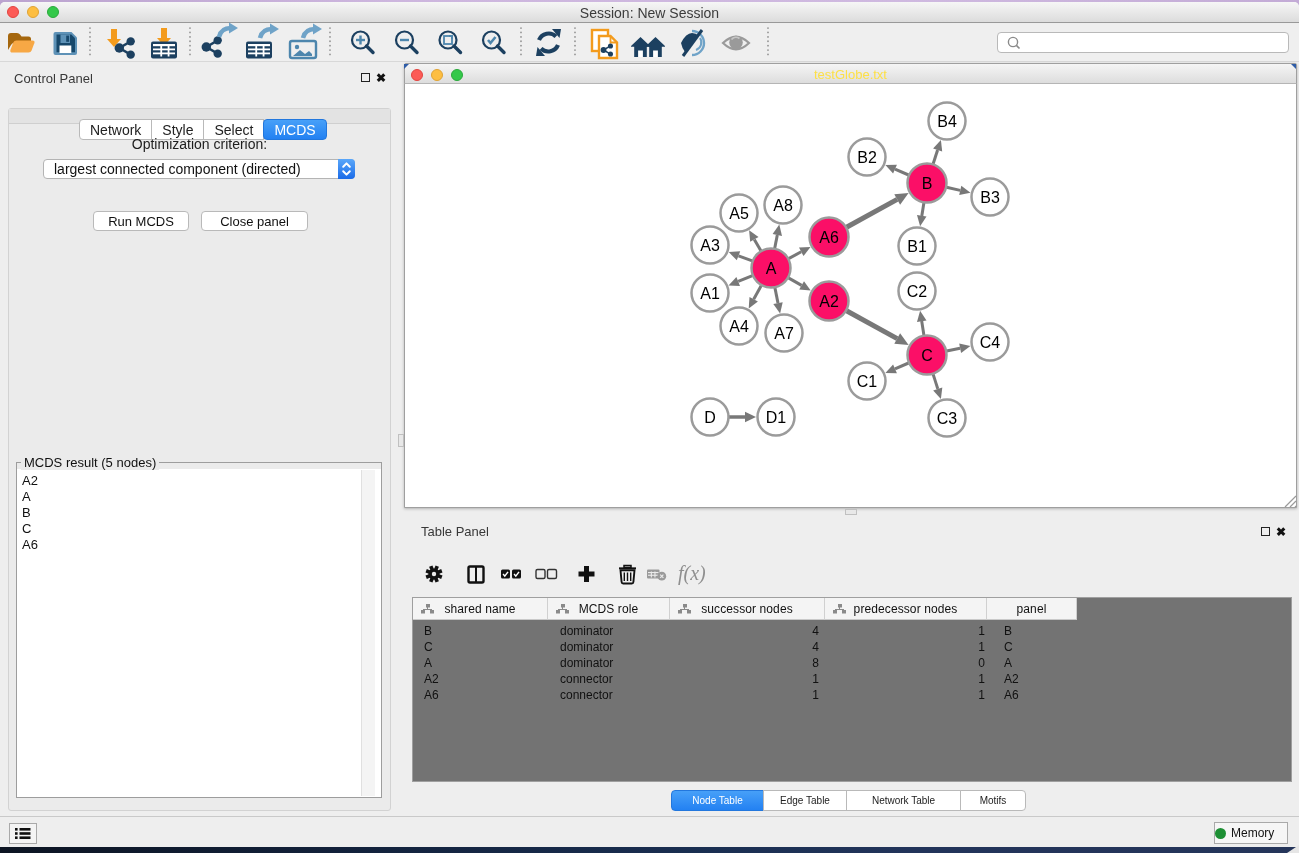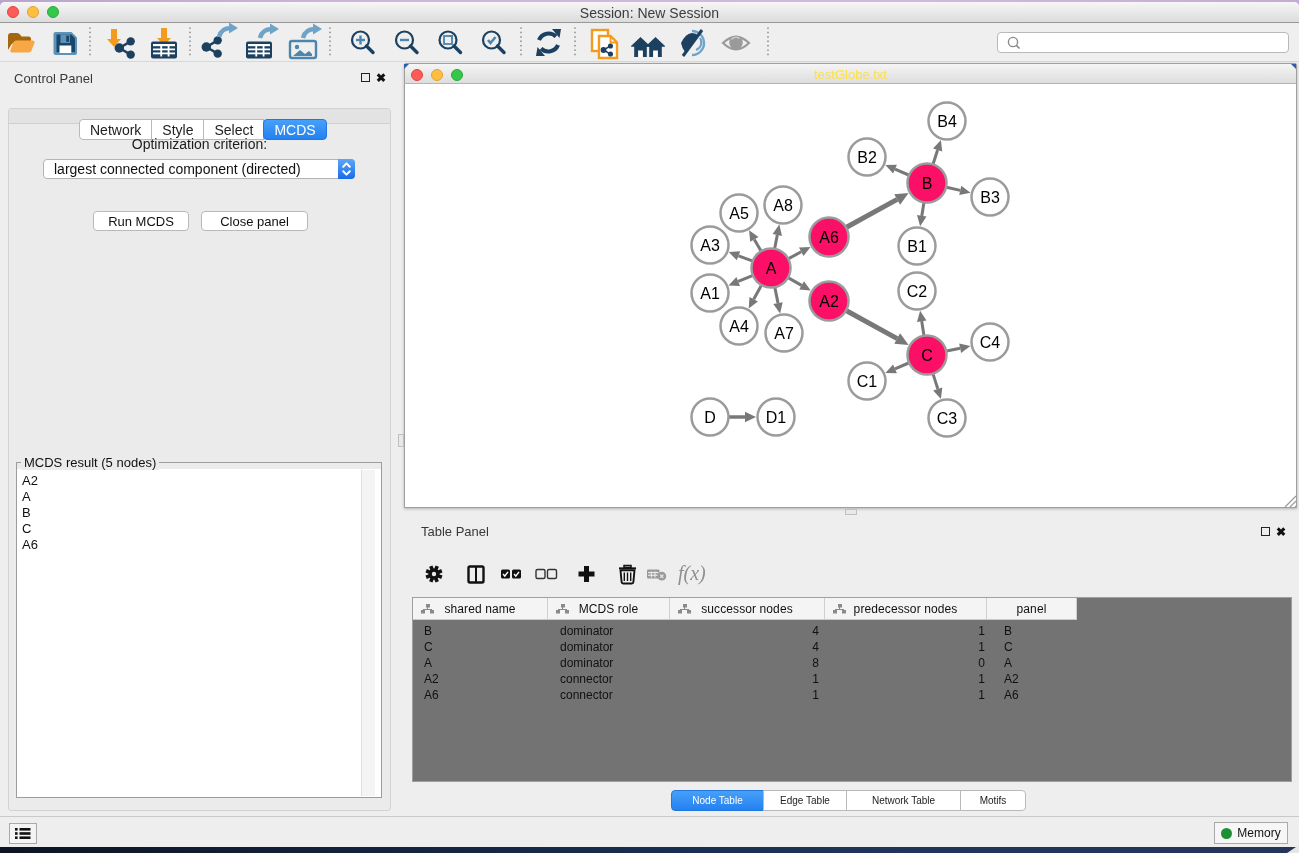--- a/index.html
+++ b/index.html
@@ -65,21 +65,21 @@
     linear-gradient(#8a8a8a,#8a8a8a) 2px 4.5px/9px 1px no-repeat,
     linear-gradient(#8a8a8a,#8a8a8a) 2px 4.5px/1px 2px no-repeat,
     linear-gradient(#8a8a8a,#8a8a8a) 10px 4.5px/1px 2px no-repeat; }
 .selb { background:linear-gradient(#47a0f8,#2381f2); color:#fff !important; border-color:#2277dd !important; }
 
 #btmTabs { left:672px; top:790px; height:21px; }
 
 #statusSep { left:0; top:816px; width:1299px; height:1px; background:#c9c9c9; }
 #statusBar { left:0; top:817px; width:1299px; height:31px; background:#eeeeee; }
 #listBtn { left:9px; top:823px; width:28px; height:21px; background:#f4f4f4; border:1px solid #a9a9a9; }
-#memBtn { left:1214px; top:822px; width:74px; height:22px; background:#f6f6f6; border:1px solid #a9a9a9; font-size:12px; color:#111; display:flex; align-items:center; justify-content:center; gap:5px; }
+#memBtn { left:1214px; top:822px; width:74px; height:22px; background:#f6f6f6; border:1px solid #a9a9a9; font-size:12px; color:#111; display:flex; align-items:center; gap:5px; }
 .gdot { width:11px; height:11px; border-radius:50%; background:#1d8f34; }
 </style>
 </head>
 <body>
 <div id="stage">
   <div class="abs" id="wallTop"></div>
   <div class="abs" id="win"></div>
   <div class="abs" id="titlebar"></div>
   <div class="abs" id="titletext">Session: New Session</div>
   <div class="abs light" style="left:7px; background:#fc5b57; border:1px solid #e2443f;"></div>

